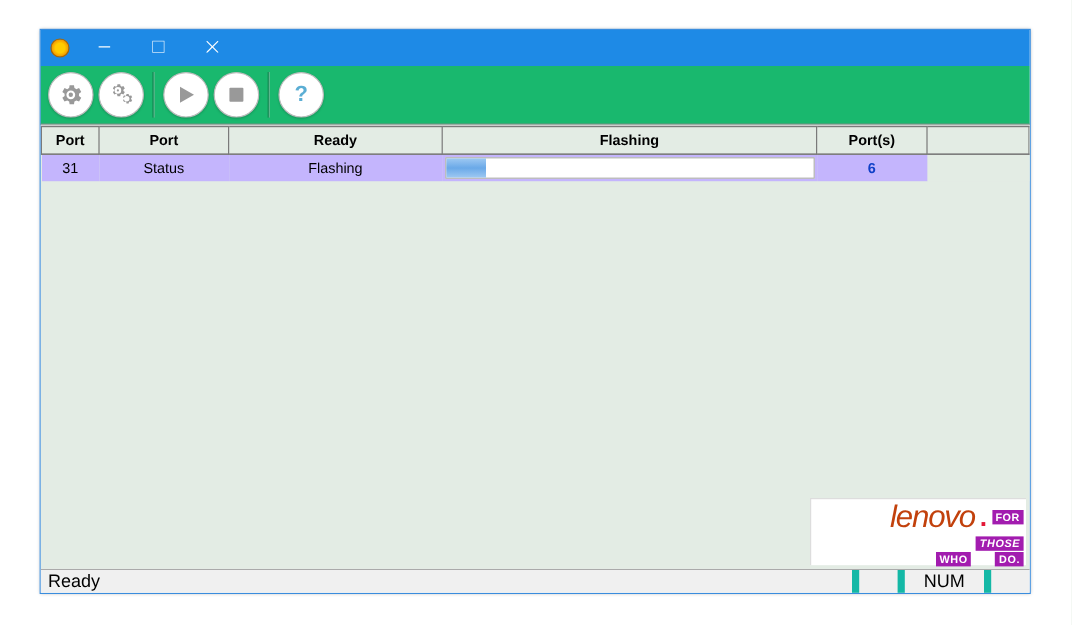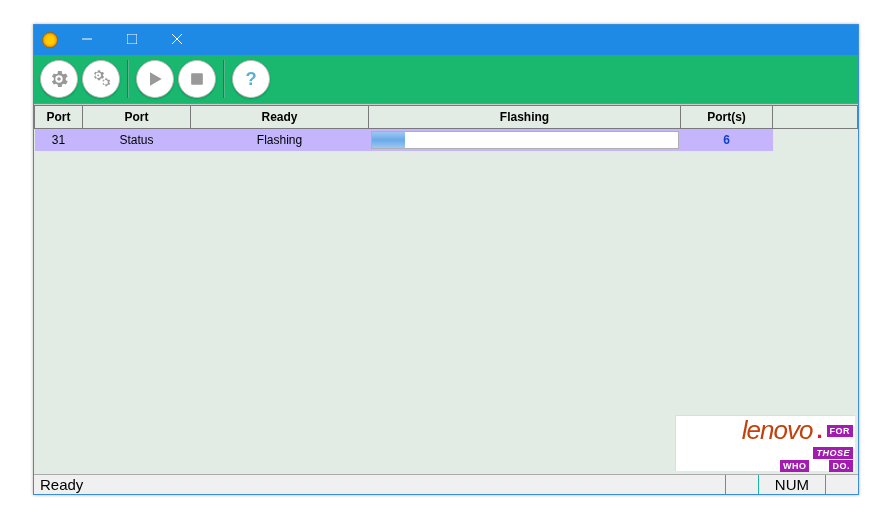--- a/index.html
+++ b/index.html
@@ -21,21 +21,21 @@
     .progress-bar { width: 100%; height: 18px; background: #fff; border: 1px solid #b0b0b0; position: relative; }
     .progress-fill { height: 100%; background: linear-gradient(to bottom, #9dc8f2 0%, #6aa9e8 50%, #9dc8f2 100%); }
     .time-val { color: #1040c8; font-weight: bold; }
     .logo { position: absolute; right: 3px; bottom: 3px; width: 180px; height: 56px; background: #fff; display: flex; flex-direction: column; align-items: flex-end; justify-content: center; padding: 4px 2px; border-left: 1px solid #ddd; border-top: 1px solid #ddd; }
     .logo-row1 { display: flex; align-items: center; gap: 4px; }
     .lenovo-text { font-size: 26px; font-weight: normal; font-style: italic; color: #c2410c; letter-spacing: -1px; }
     .dot { color: #e31837; font-size: 22px; font-weight: bold; }
     .tag { background: #a21caf; color: #fff; font-size: 9px; font-weight: bold; padding: 1px 3px; display: inline-block; margin-top: 1px; letter-spacing: 0.5px; }
     .statusbar { height: 20px; background: #f0f0f0; border-top: 1px solid #aaa; display: flex; align-items: center; font-size: 15px; }
     .status-left { flex: 1; padding-left: 6px; }
-    .status-ind { border-left: 1px solid #14b8a6; padding: 0 16px; height: 100%; display: flex; align-items: center; }
+    .status-ind { border-left: 6px solid #14b8a6; padding: 0 16px; height: 100%; display: flex; align-items: center; }
     .col-port { width: 48px; }
     .col-step { width: 108px; }
     .col-status { width: 178px; }
     .col-progress { width: 312px; }
     .col-time { width: 92px; }
     .col-extra { width: auto; }
   </style>
 </head>
 <body>
 

